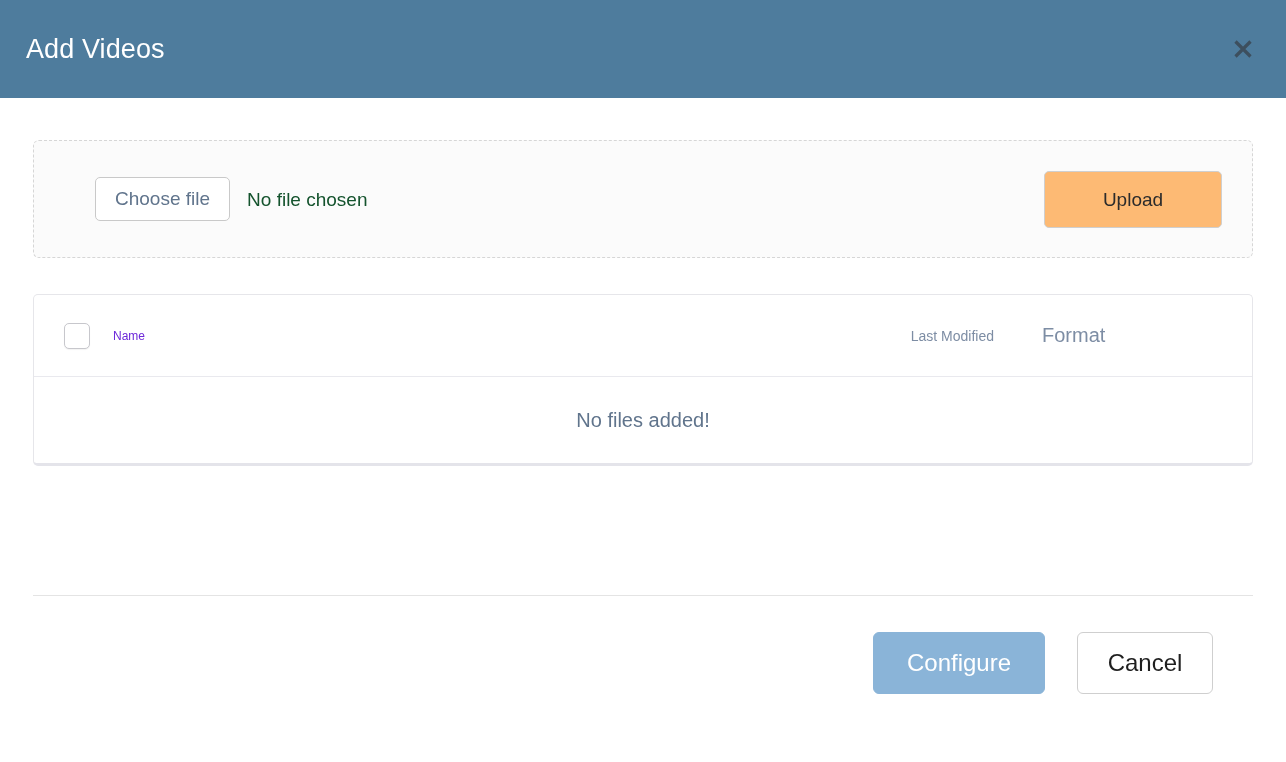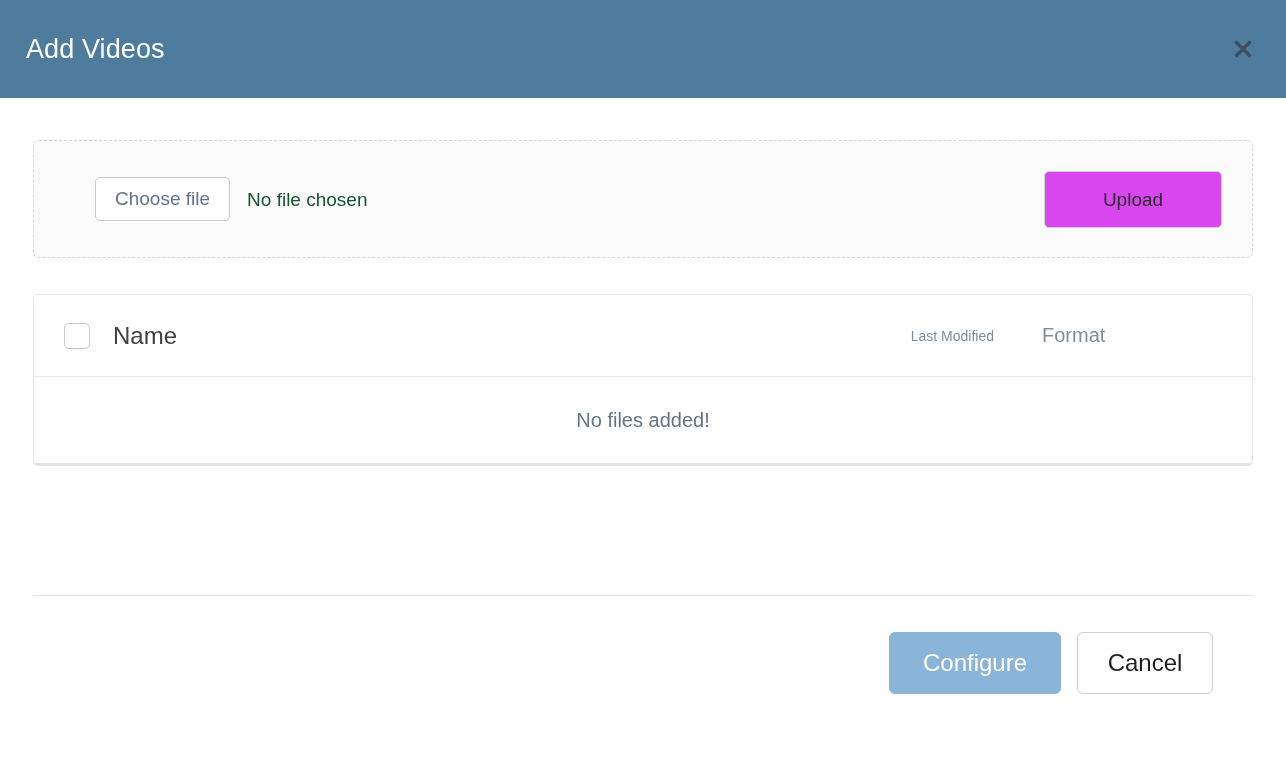--- a/index.html
+++ b/index.html
@@ -93,21 +93,21 @@
   }
   .no-file-text {
     color: #14532d;
     font-size: 19px;
     margin-left: 17px;
     line-height: 1;
   }
   .upload-btn {
     border: 1px solid #cfcfcf;
     border-radius: 5px;
-    background: #d946ef;
+    background: #fdba74;
     color: #2b2b2b;
     font-family: "Liberation Sans", sans-serif;
     font-size: 19px;
     width: 178px;
     height: 57px;
     line-height: 1;
     cursor: pointer;
   }
 
   
@@ -173,22 +173,22 @@
     height: 26px;
     border: 1px solid #c7c7cc;
     border-radius: 5px;
     background: #ffffff;
     box-shadow: 0 1px 1px rgba(0,0,0,0.05);
     cursor: pointer;
     box-sizing: border-box;
   }
   .th-name {
     flex: 1 1 auto;
-    color: #404040;
-    font-size: 24px;
+    color: #6d28d9;
+    font-size: 12px;
     padding-left: 1px;
   }
   .th-modified {
     width: 200px;
     text-align: right;
     color: #7d8da4;
     font-size: 14px;
   }
   .th-format {
     width: 185px;
@@ -215,20 +215,21 @@
   }
   .footer-divider {
     height: 1px;
     background: #e4e4e4;
     margin: 0;
   }
   .footer-actions {
     display: flex;
     justify-content: flex-end;
     align-items: center;
+    gap: 16px;
     padding-top: 36px;
     padding-right: 40px;
     padding-bottom: 68px;
   }
   .btn-configure {
     background: #8ab4d8;
     border: 1px solid #8ab4d8;
     color: #ffffff;
     font-family: "Liberation Sans", sans-serif;
     font-size: 24px;

